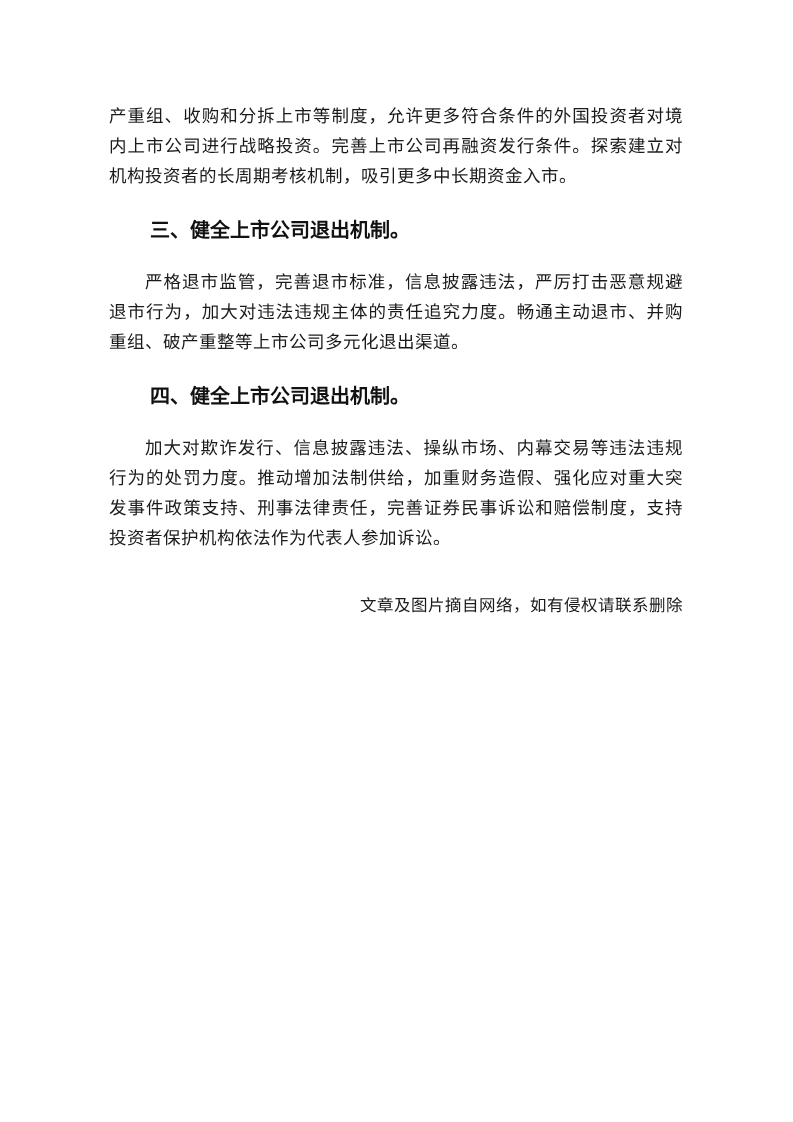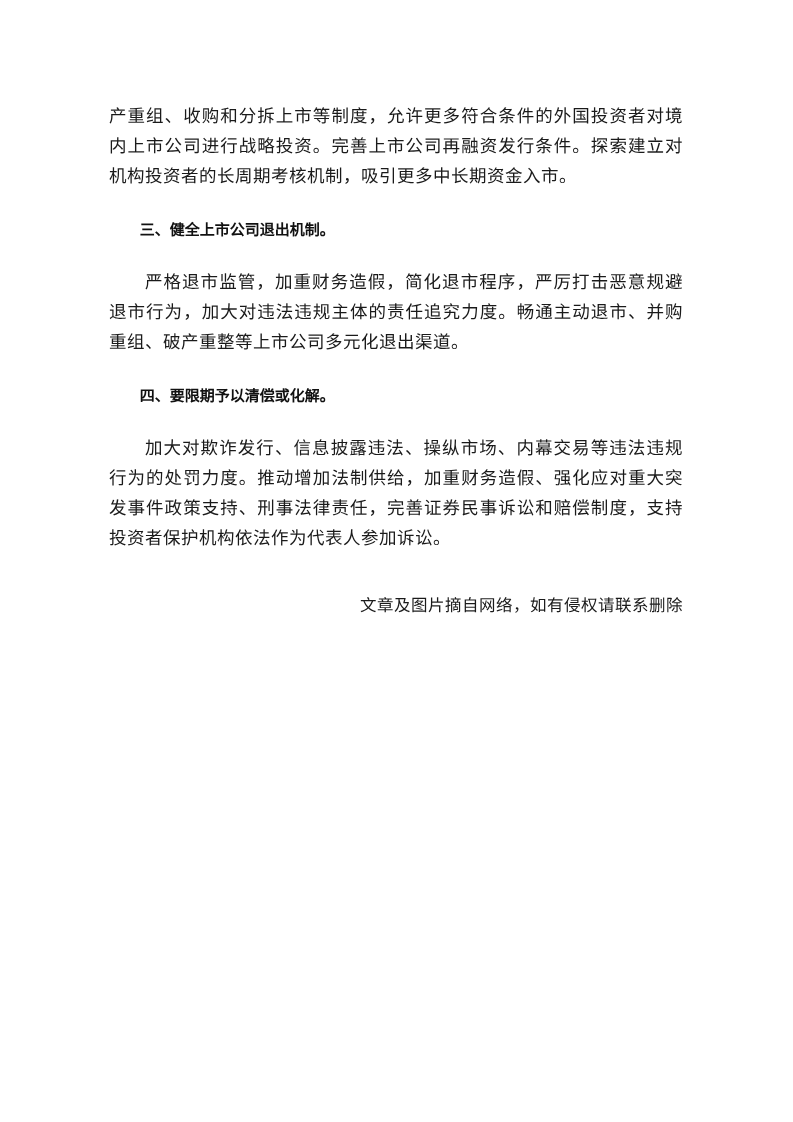--- a/index.html
+++ b/index.html
@@ -35,21 +35,21 @@
     line-height: 30px;
     margin: 0;
     text-align: justify;
     text-justify: inter-character;
     letter-spacing: 0.5px;
   }
   .body-para.indent {
     text-indent: 2.05em;
   }
   .heading {
-    font-size: 15px;
+    font-size: 20px;
     font-weight: bold;
     line-height: 30px;
     margin: 24px 0 22px 0;
     text-indent: 2.05em;
     color: #111111;
   }
   .footer-note {
     font-size: 16.5px;
     line-height: 30px;
     margin: 38px 0 16px 0;
@@ -60,23 +60,23 @@
 </style>
 </head>
 <body>
 
 <div class="page">
   <div class="content">
 
     <p class="body-para">产重组、收购和分拆上市等制度，允许更多符合条件的外国投资者对境内上市公司进行战略投资。完善上市公司再融资发行条件。探索建立对机构投资者的长周期考核机制，吸引更多中长期资金入市。</p>
 
     <h2 class="heading">三、健全上市公司退出机制。</h2>
-    <p class="body-para indent">严格退市监管，加重财务造假，简化退市程序，严厉打击恶意规避退市行为，加大对违法违规主体的责任追究力度。畅通主动退市、并购重组、破产重整等上市公司多元化退出渠道。</p>
+    <p class="body-para indent">严格退市监管，完善退市标准，信息披露违法，严厉打击恶意规避退市行为，加大对违法违规主体的责任追究力度。畅通主动退市、并购重组、破产重整等上市公司多元化退出渠道。</p>
 
-    <h2 class="heading">四、要限期予以清偿或化解。</h2>
+    <h2 class="heading">四、健全上市公司退出机制。</h2>
 
     <p class="body-para indent">加大对欺诈发行、信息披露违法、操纵市场、内幕交易等违法违规行为的处罚力度。推动增加法制供给，加重财务造假、强化应对重大突发事件政策支持、刑事法律责任，完善证券民事诉讼和赔偿制度，支持投资者保护机构依法作为代表人参加诉讼。</p>
 
 
     <p class="footer-note">文章及图片摘自网络，如有侵权请联系删除</p>
 
   </div>
 </div>
 
 </body></html>

